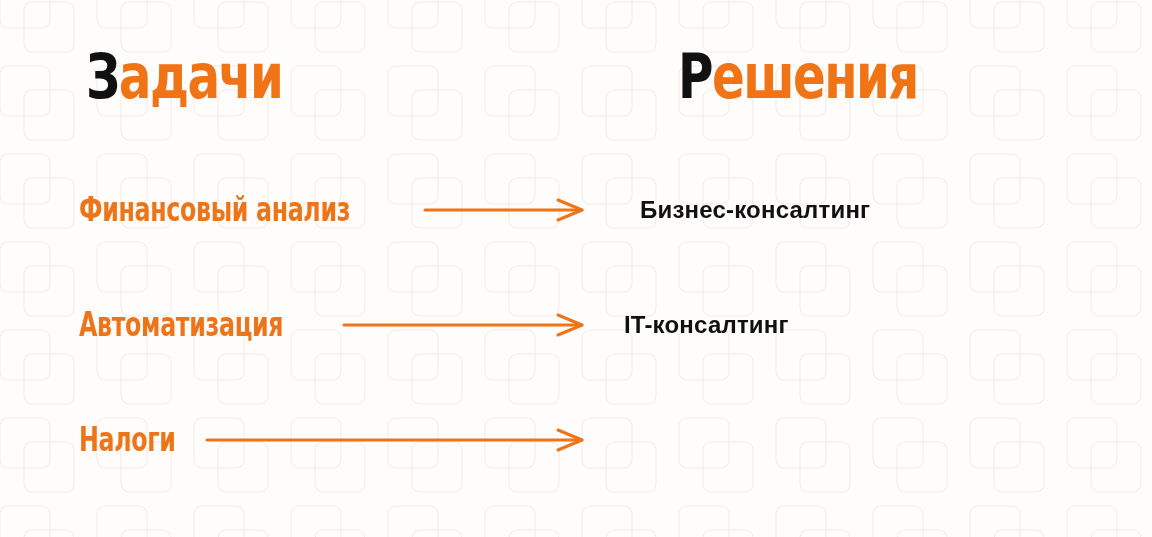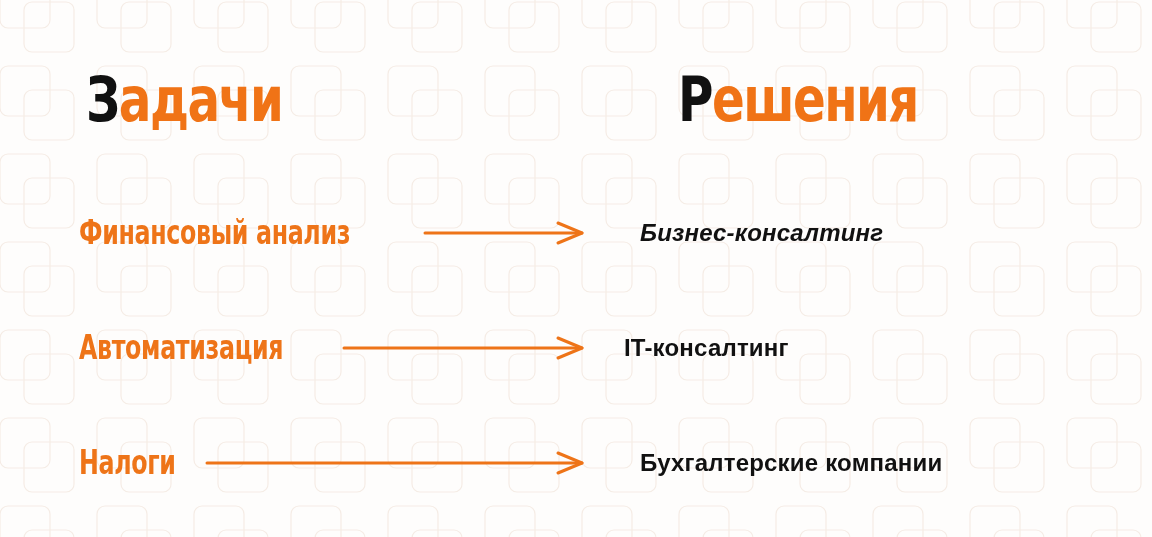--- a/index.html
+++ b/index.html
@@ -16,21 +16,20 @@
     }
     .bg-pattern {
       position: absolute;
       inset: 0;
       z-index: 0;
     }
     .stage {
       position: absolute;
       inset: 0;
       z-index: 1;
-      margin-top: 23px;
     }
     .heading {
       position: absolute;
       font-family: "DejaVu Sans", sans-serif;
       font-weight: bold;
       font-size: 62px;
       line-height: 1;
       letter-spacing: -2px;
       transform: scaleX(0.78);
       transform-origin: left top;
@@ -91,29 +90,28 @@
 
   <div class="heading heading-solutions">
     <span class="first">Р</span><span class="rest">ешения</span>
   </div>
 
   <div class="task" style="left:79px; top:193px;">Финансовый анализ</div>
   <svg class="arrow" style="left:424px; top:195px;" width="162" height="30">
     <line x1="1" y1="15" x2="158" y2="15" stroke="#ee7418" stroke-width="3" stroke-linecap="round"></line>
     <polyline points="134,5 158,15 134,25" fill="none" stroke="#ee7418" stroke-width="3" stroke-linecap="round" stroke-linejoin="round"></polyline>
   </svg>
-  <div class="solution" style="left:640px; top:198px;font-style:italic;">Бизнес-консалтинг</div>
+  <div class="solution" style="left:640px; top:198px;">Бизнес-консалтинг</div>
 
   <div class="task" style="left:79px; top:308px;">Автоматизация</div>
   <svg class="arrow" style="left:343px; top:310px;" width="243" height="30">
     <line x1="1" y1="15" x2="239" y2="15" stroke="#ee7418" stroke-width="3" stroke-linecap="round"></line>
     <polyline points="215,5 239,15 215,25" fill="none" stroke="#ee7418" stroke-width="3" stroke-linecap="round" stroke-linejoin="round"></polyline>
   </svg>
   <div class="solution" style="left:624px; top:313px;">IT-консалтинг</div>
 
   <div class="task" style="left:79px; top:423px;">Налоги</div>
   <svg class="arrow" style="left:206px; top:425px;" width="380" height="30">
     <line x1="1" y1="15" x2="376" y2="15" stroke="#ee7418" stroke-width="3" stroke-linecap="round"></line>
     <polyline points="352,5 376,15 352,25" fill="none" stroke="#ee7418" stroke-width="3" stroke-linecap="round" stroke-linejoin="round"></polyline>
   </svg>
-  <div class="solution" style="left:640px; top:428px;">Бухгалтерские компании</div>
 
 </div>
 
 </body></html>

